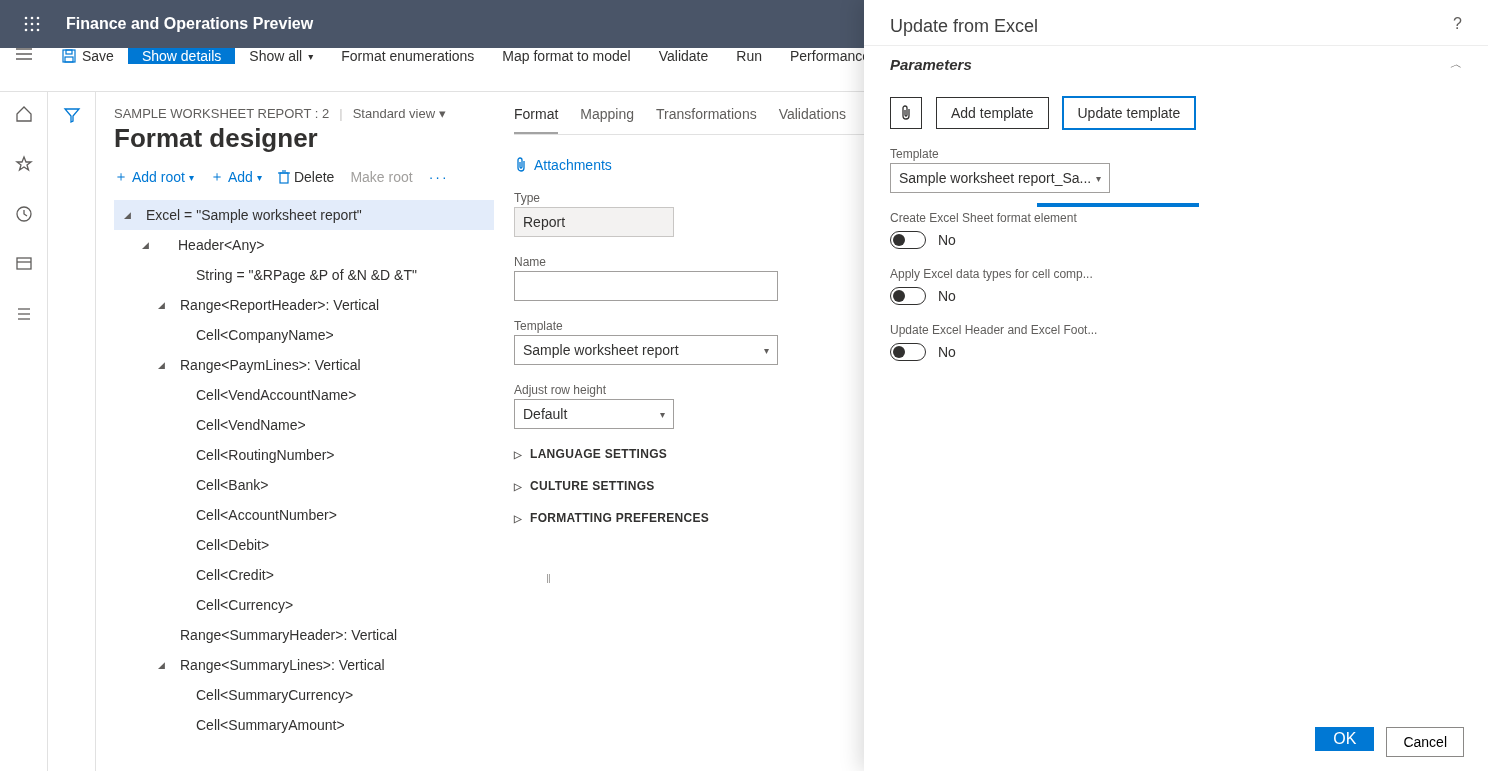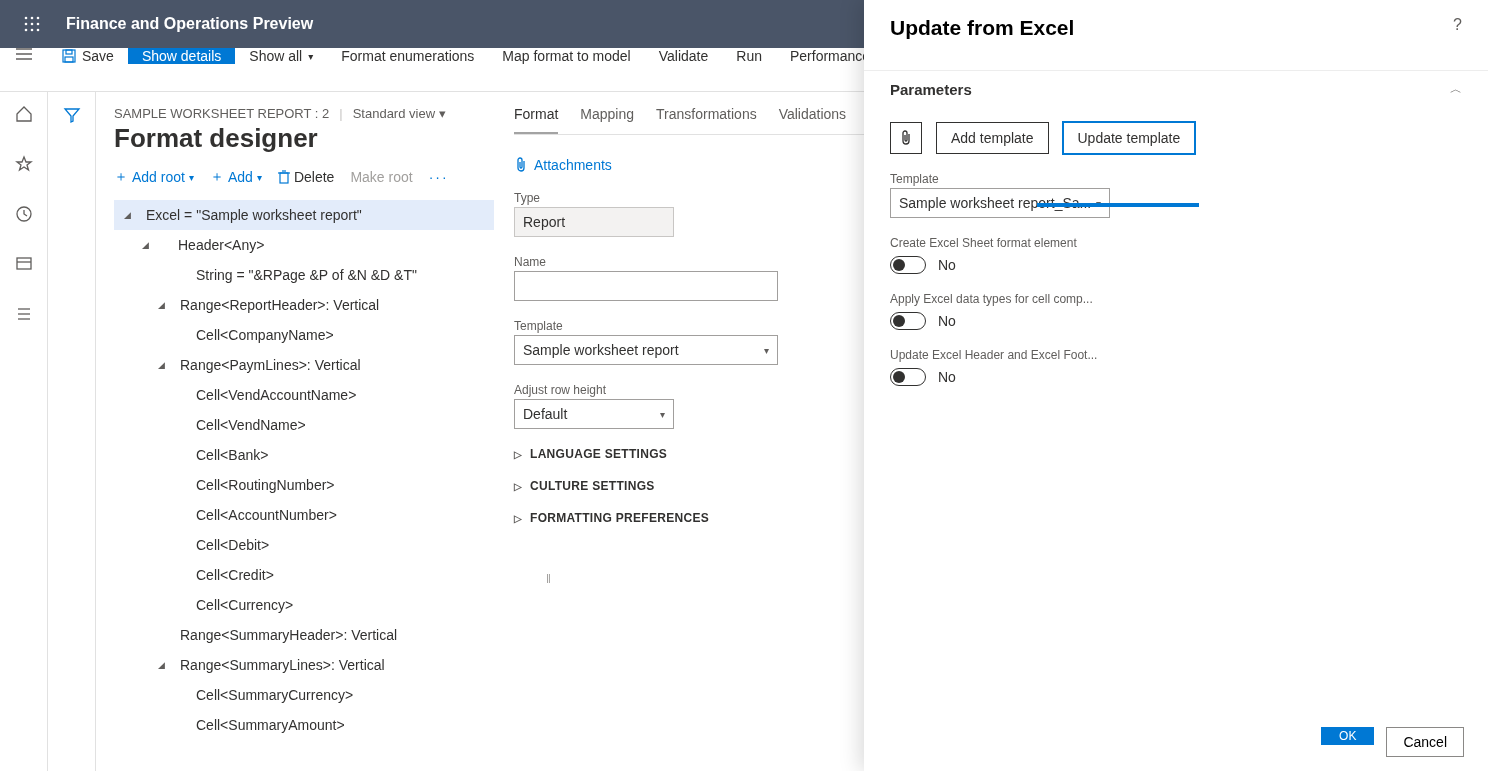--- a/index.html
+++ b/index.html
@@ -69,37 +69,37 @@
 .field-input input { border: none; outline: none; width: 100%; font-size: 14px; background: transparent; }
 .field-input.select { cursor: pointer; }
 .field-input .dd { color: #605e5c; font-size: 10px; }
 
 .collapsible { display: flex; align-items: center; gap: 8px; margin-top: 18px; font-size: 12px; font-weight: 600; color: #323130; cursor: pointer; letter-spacing: 0.3px; }
 .collapsible .chev { font-size: 10px; color: #605e5c; }
 
 
 .slideover { position: absolute; right: 0; top: 0; width: 624px; height: 771px; background: #fff; box-shadow: -4px 0 20px rgba(0,0,0,0.15); display: flex; flex-direction: column; }
 .slideover-header { padding: 16px 26px 8px 26px; display: flex; align-items: center; }
-.slideover-title { font-size: 21px; color: #000000; font-weight: bold; }
+.slideover-title { font-size: 18px; color: #404040; }
 .help-icon { margin-left: auto; margin-top: -6px; color: #605e5c; cursor: pointer; font-size: 16px; }
-.slideover-section-hdr { padding: 10px 26px 14px 26px; display: flex; align-items: center; border-top: 1px solid #ededed; margin-top: 22px; }
+.slideover-section-hdr { padding: 10px 26px 14px 26px; display: flex; align-items: center; border-top: 1px solid #ededed; margin-top: 0; font-style: italic; }
 .section-title { font-size: 15px; font-weight: 600; }
 .section-chev { margin-left: auto; color: #605e5c; font-size: 12px; cursor: pointer; }
 .slideover-body { padding: 0 26px; }
 .btns-row { display: flex; gap: 14px; align-items: stretch; margin-top: 10px; }
 .sq-btn { width: 32px; height: 32px; border: 1px solid #323130; display:flex; align-items:center; justify-content:center; cursor: pointer; }
 .outline-btn { height: 32px; padding: 0 14px; border: 1px solid #323130; background: #fff; cursor: pointer; font-size: 14px; display: flex; align-items: center; }
 .outline-btn.active { position: relative; border-color: #0078d4; outline: 2px solid #0078d4; outline-offset: -1px; }
 .active-underline { position: absolute; height: 4px; background: #0078d4; width: 162px; left: 1037px; top: 203px; }
 .template-picker { width: 220px; }
 .toggle-row { display:flex; align-items:center; gap:12px; margin-top: 6px; }
 .toggle { width: 36px; height: 18px; border: 1px solid #323130; border-radius: 10px; position: relative; cursor: pointer; }
 .toggle-knob { width: 12px; height: 12px; border-radius: 50%; background: #323130; position:absolute; left: 2px; top: 2px; }
 .slideover-footer { margin-top: auto; padding: 14px 24px; display: flex; justify-content: flex-end; gap: 12px; }
-.primary-btn { background: #0078d4; color: #fff; border: none; height: 18px; padding: 0 18px; cursor: pointer; font-size: 12px; }
+.primary-btn { background: #0078d4; color: #fff; border: none; height: 24px; padding: 0 18px; cursor: pointer; font-size: 16px; }
 .secondary-btn { background: #fff; border: 1px solid #8a8886; height: 30px; padding: 0 16px; cursor: pointer; font-size: 14px; }
 
 .splitter { position: absolute; left: 498px; top: 480px; color: #a19f9d; font-size: 12px; cursor: col-resize; }
 .splitter::before { content: '\2016'; }
 
 svg { display: block; }
 </style>
 </head>
 <body>
 
@@ -275,25 +275,25 @@
             <div class="tree-row" style="padding-left: 60px;">
               <span class="tree-caret" style="transform: rotate(0deg); font-size: 9px; color: rgb(96, 94, 92);"></span>
               <span class="tree-label" style="margin-left: 8px;">Cell&lt;VendAccountName&gt;</span>
             </div>
             <div class="tree-row" style="padding-left: 60px;">
               <span class="tree-caret" style="transform: rotate(0deg); font-size: 9px; color: rgb(96, 94, 92);"></span>
               <span class="tree-label" style="margin-left: 8px;">Cell&lt;VendName&gt;</span>
             </div>
             <div class="tree-row" style="padding-left: 60px;">
               <span class="tree-caret" style="transform: rotate(0deg); font-size: 9px; color: rgb(96, 94, 92);"></span>
+              <span class="tree-label" style="margin-left: 8px;">Cell&lt;RoutingNumber&gt;</span>
+            </div>
+            <div class="tree-row" style="padding-left: 60px;">
+              <span class="tree-caret" style="transform: rotate(0deg); font-size: 9px; color: rgb(96, 94, 92);"></span>
               <span class="tree-label" style="margin-left: 8px;">Cell&lt;Bank&gt;</span>
-            </div>
-            <div class="tree-row" style="padding-left: 60px;">
-              <span class="tree-caret" style="transform: rotate(0deg); font-size: 9px; color: rgb(96, 94, 92);"></span>
-              <span class="tree-label" style="margin-left: 8px;">Cell&lt;RoutingNumber&gt;</span>
             </div>
             <div class="tree-row" style="padding-left: 60px;">
               <span class="tree-caret" style="transform: rotate(0deg); font-size: 9px; color: rgb(96, 94, 92);"></span>
               <span class="tree-label" style="margin-left: 8px;">Cell&lt;AccountNumber&gt;</span>
             </div>
             <div class="tree-row" style="padding-left: 60px;">
               <span class="tree-caret" style="transform: rotate(0deg); font-size: 9px; color: rgb(96, 94, 92);"></span>
               <span class="tree-label" style="margin-left: 8px;">Cell&lt;Debit&gt;</span>
             </div>
             <div class="tree-row" style="padding-left: 60px;">

